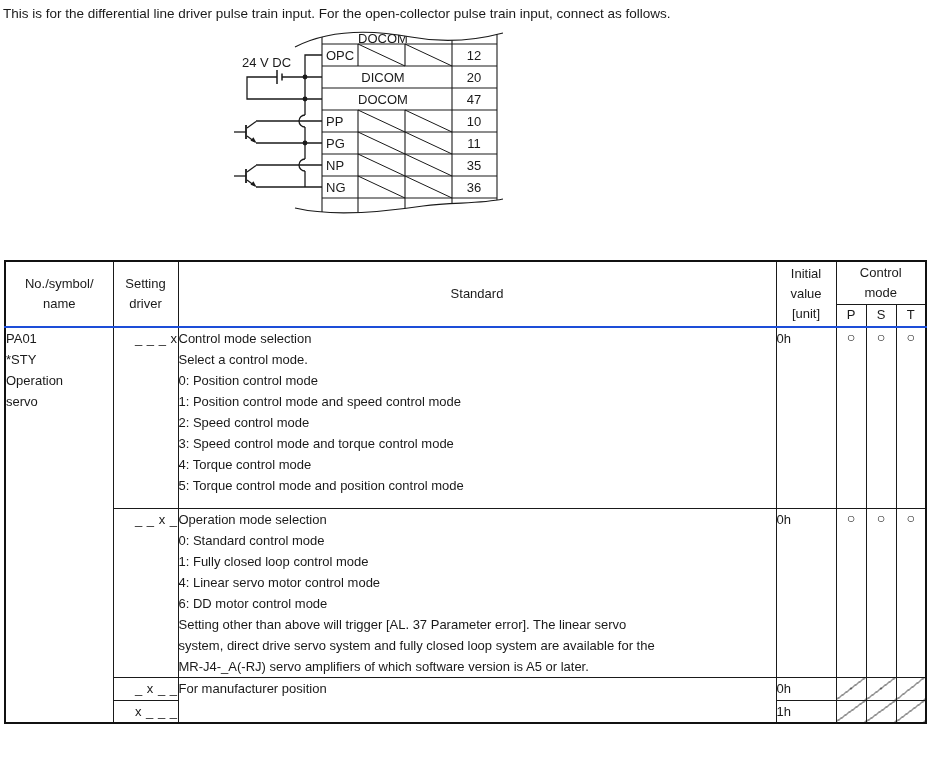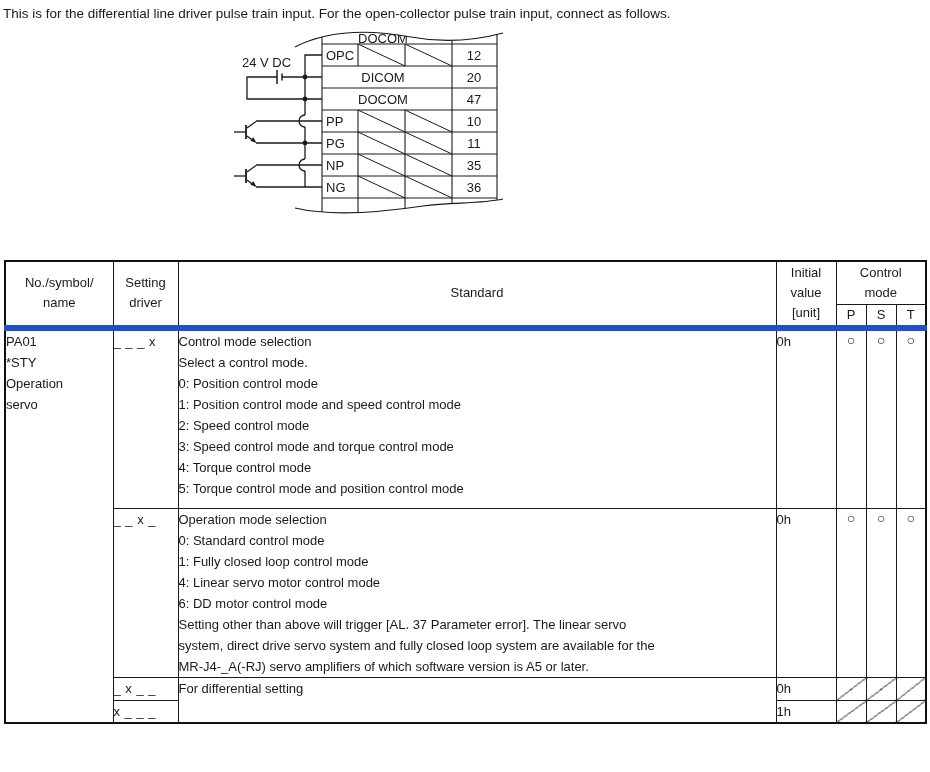--- a/index.html
+++ b/index.html
@@ -22,24 +22,24 @@
     font-size:13px;line-height:21px;color:#1a1a1a;
     border:2px solid #111;
   }
   table.param th,table.param td{
     border:1px solid #1a1a1a;padding:0;margin:0;overflow:hidden;
   }
   table.param thead th{
     font-weight:normal;text-align:center;vertical-align:middle;
     line-height:20px;white-space:pre-line;border-bottom-width:1px;
   }
-  table.param thead{border-bottom:6px solid #1d4ed8;}
+  table.param thead{border-bottom:2px solid #1d4ed8;}
   table.param td{vertical-align:top;}
   td.name-cell{white-space:pre-line;padding:5px 6px 0 6px;}
-  td.digit-cell{text-align:left;padding-top:5px;letter-spacing:0.5px;}
+  td.digit-cell{text-align:right;padding-top:5px;letter-spacing:0.5px;}
   td.func-cell{white-space:pre-line;padding:5px 8px 0 8px;}
   td.init-cell{padding-top:5px;}
   td.ctrl-cell{text-align:center;padding-top:4px;font-size:14px;line-height:18px;}
   td.diag{
     background:linear-gradient(to bottom right,
       transparent 48.8%, #2a2a2a 48.8%, #2a2a2a 51.2%, transparent 51.2%);
   }
 </style>
 </head>
 <body>
@@ -218,21 +218,21 @@
 Setting other than above will trigger [AL. 37 Parameter error]. The linear servo
 system, direct drive servo system and fully closed loop system are available for the
 MR-J4-_A(-RJ) servo amplifiers of which software version is A5 or later.</td>
         <td class="init-cell">0h</td>
         <td class="ctrl-cell">○</td>
         <td class="ctrl-cell">○</td>
         <td class="ctrl-cell">○</td>
       </tr>
       <tr style="height:23px">
         <td class="digit-cell">_ x _ _</td>
-        <td rowspan="2" class="func-cell">For differential setting</td>
+        <td rowspan="2" class="func-cell">For manufacturer position</td>
         <td class="init-cell">0h</td>
         <td class="diag"></td>
         <td class="diag"></td>
         <td class="diag"></td>
       </tr>
       <tr style="height:22px">
         <td class="digit-cell">x _ _ _</td>
         <td class="init-cell">1h</td>
         <td class="diag"></td>
         <td class="diag"></td>

